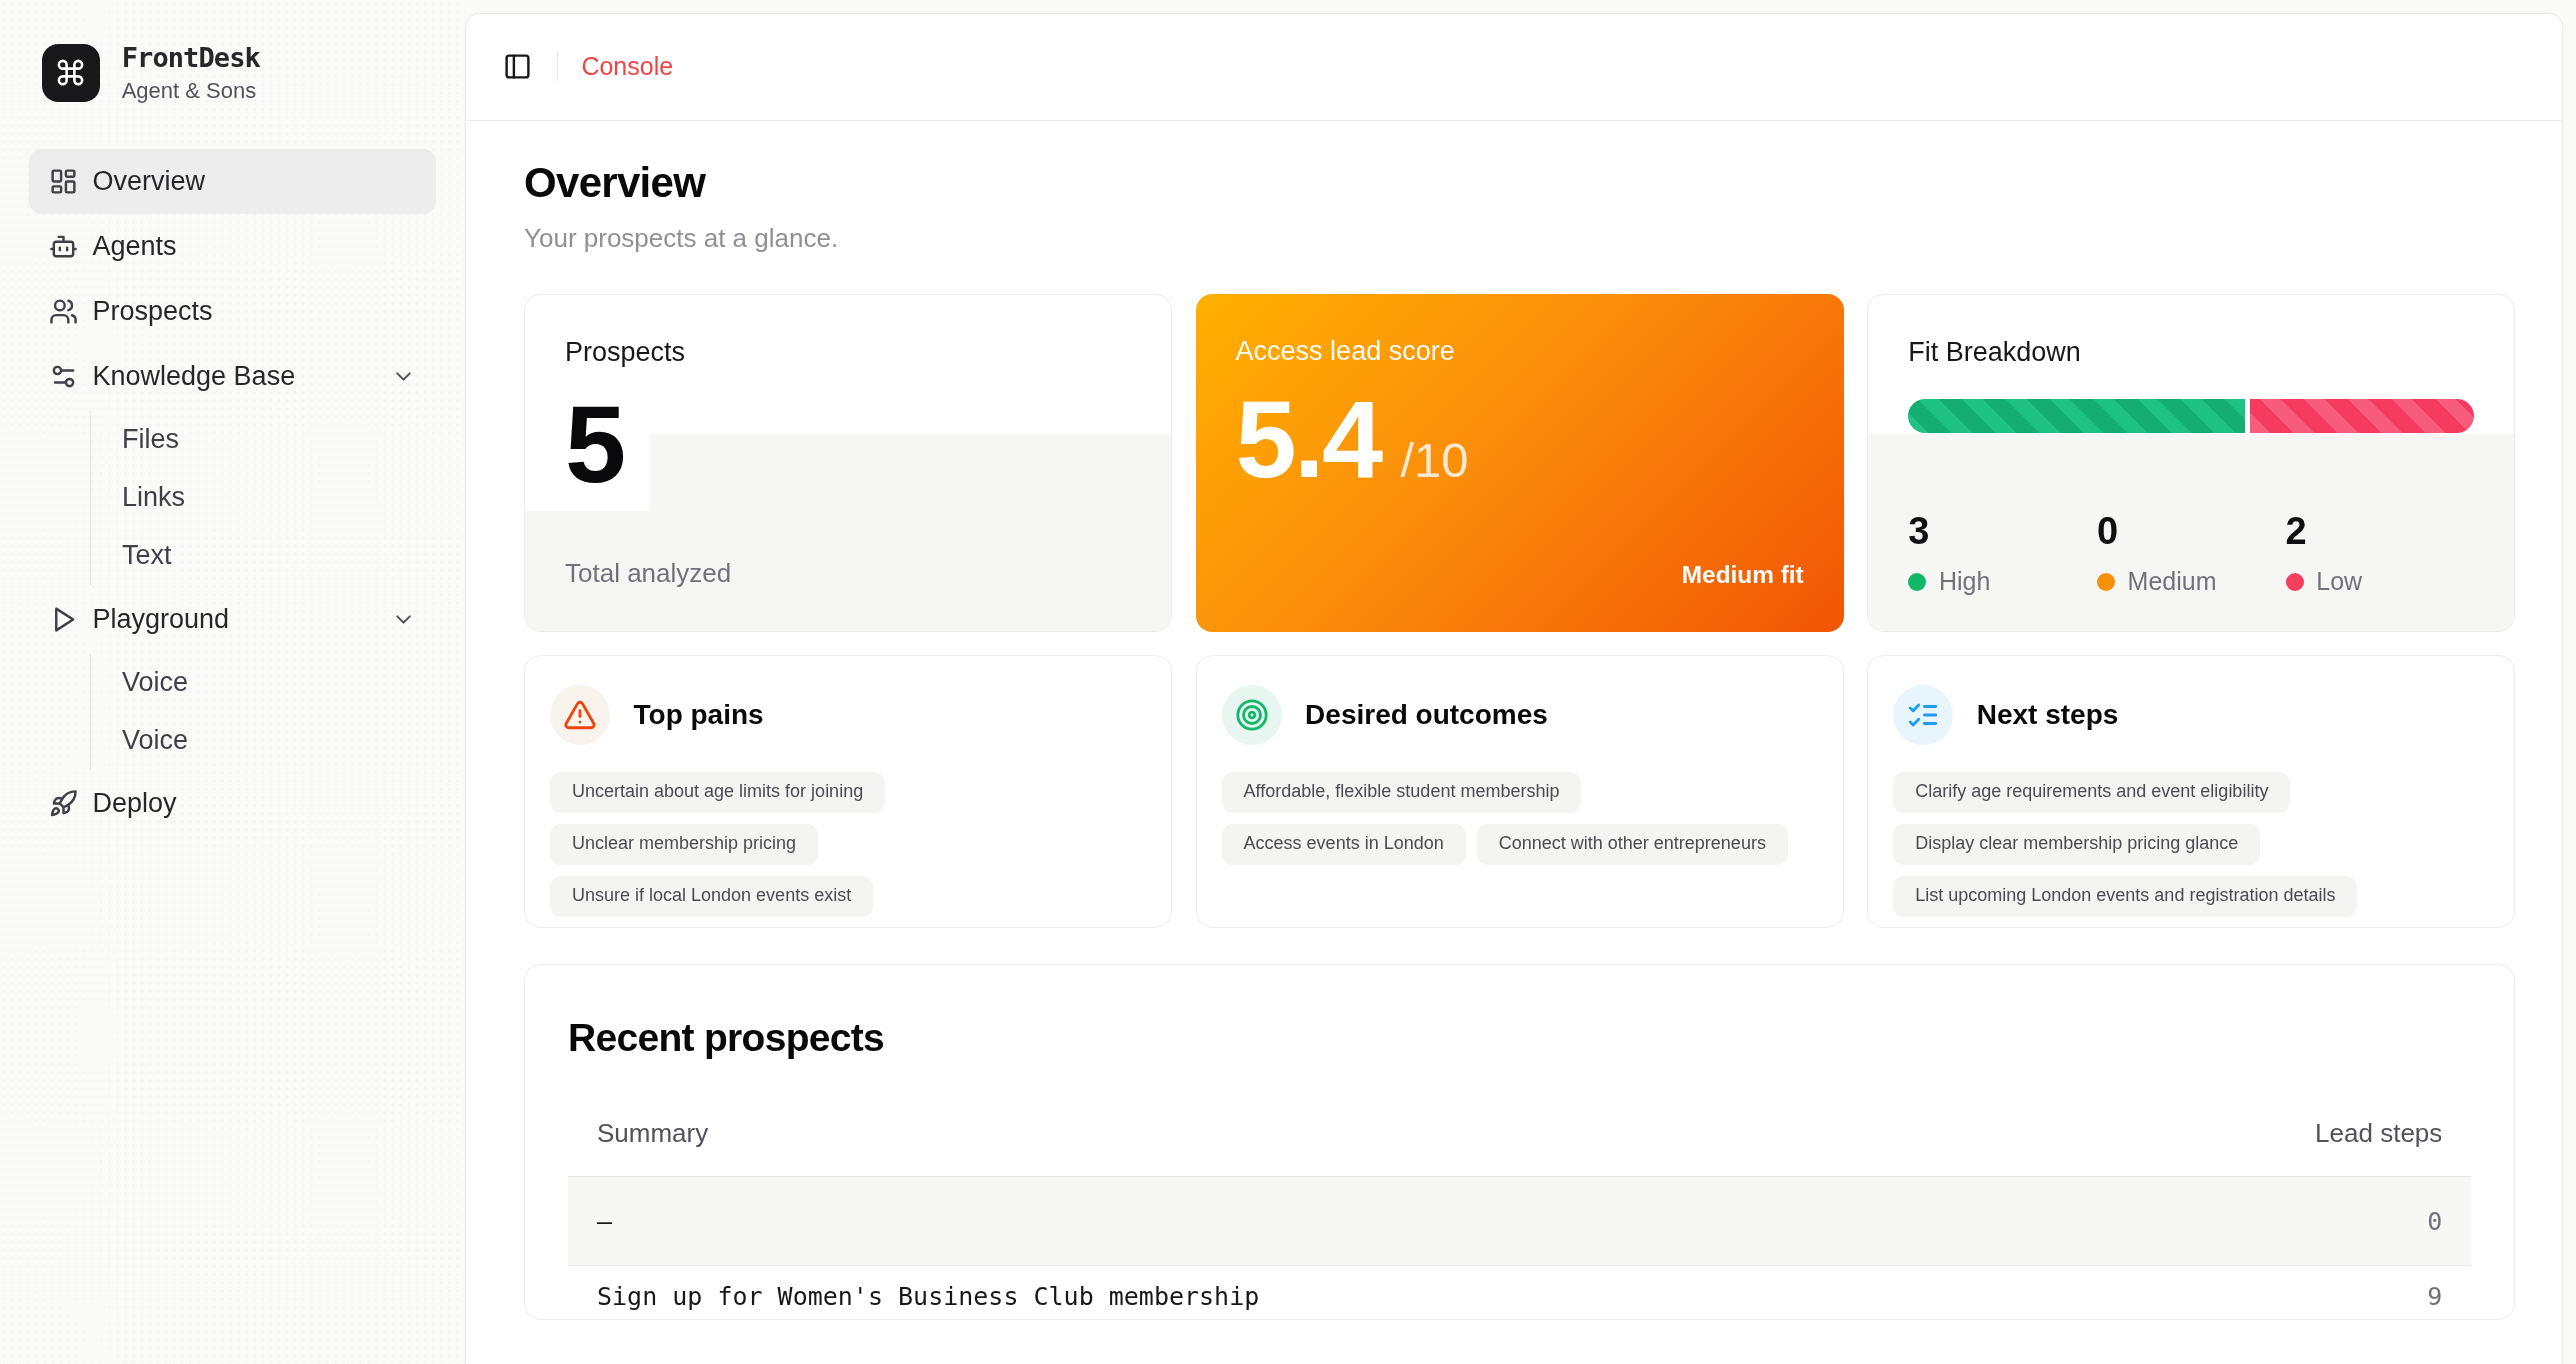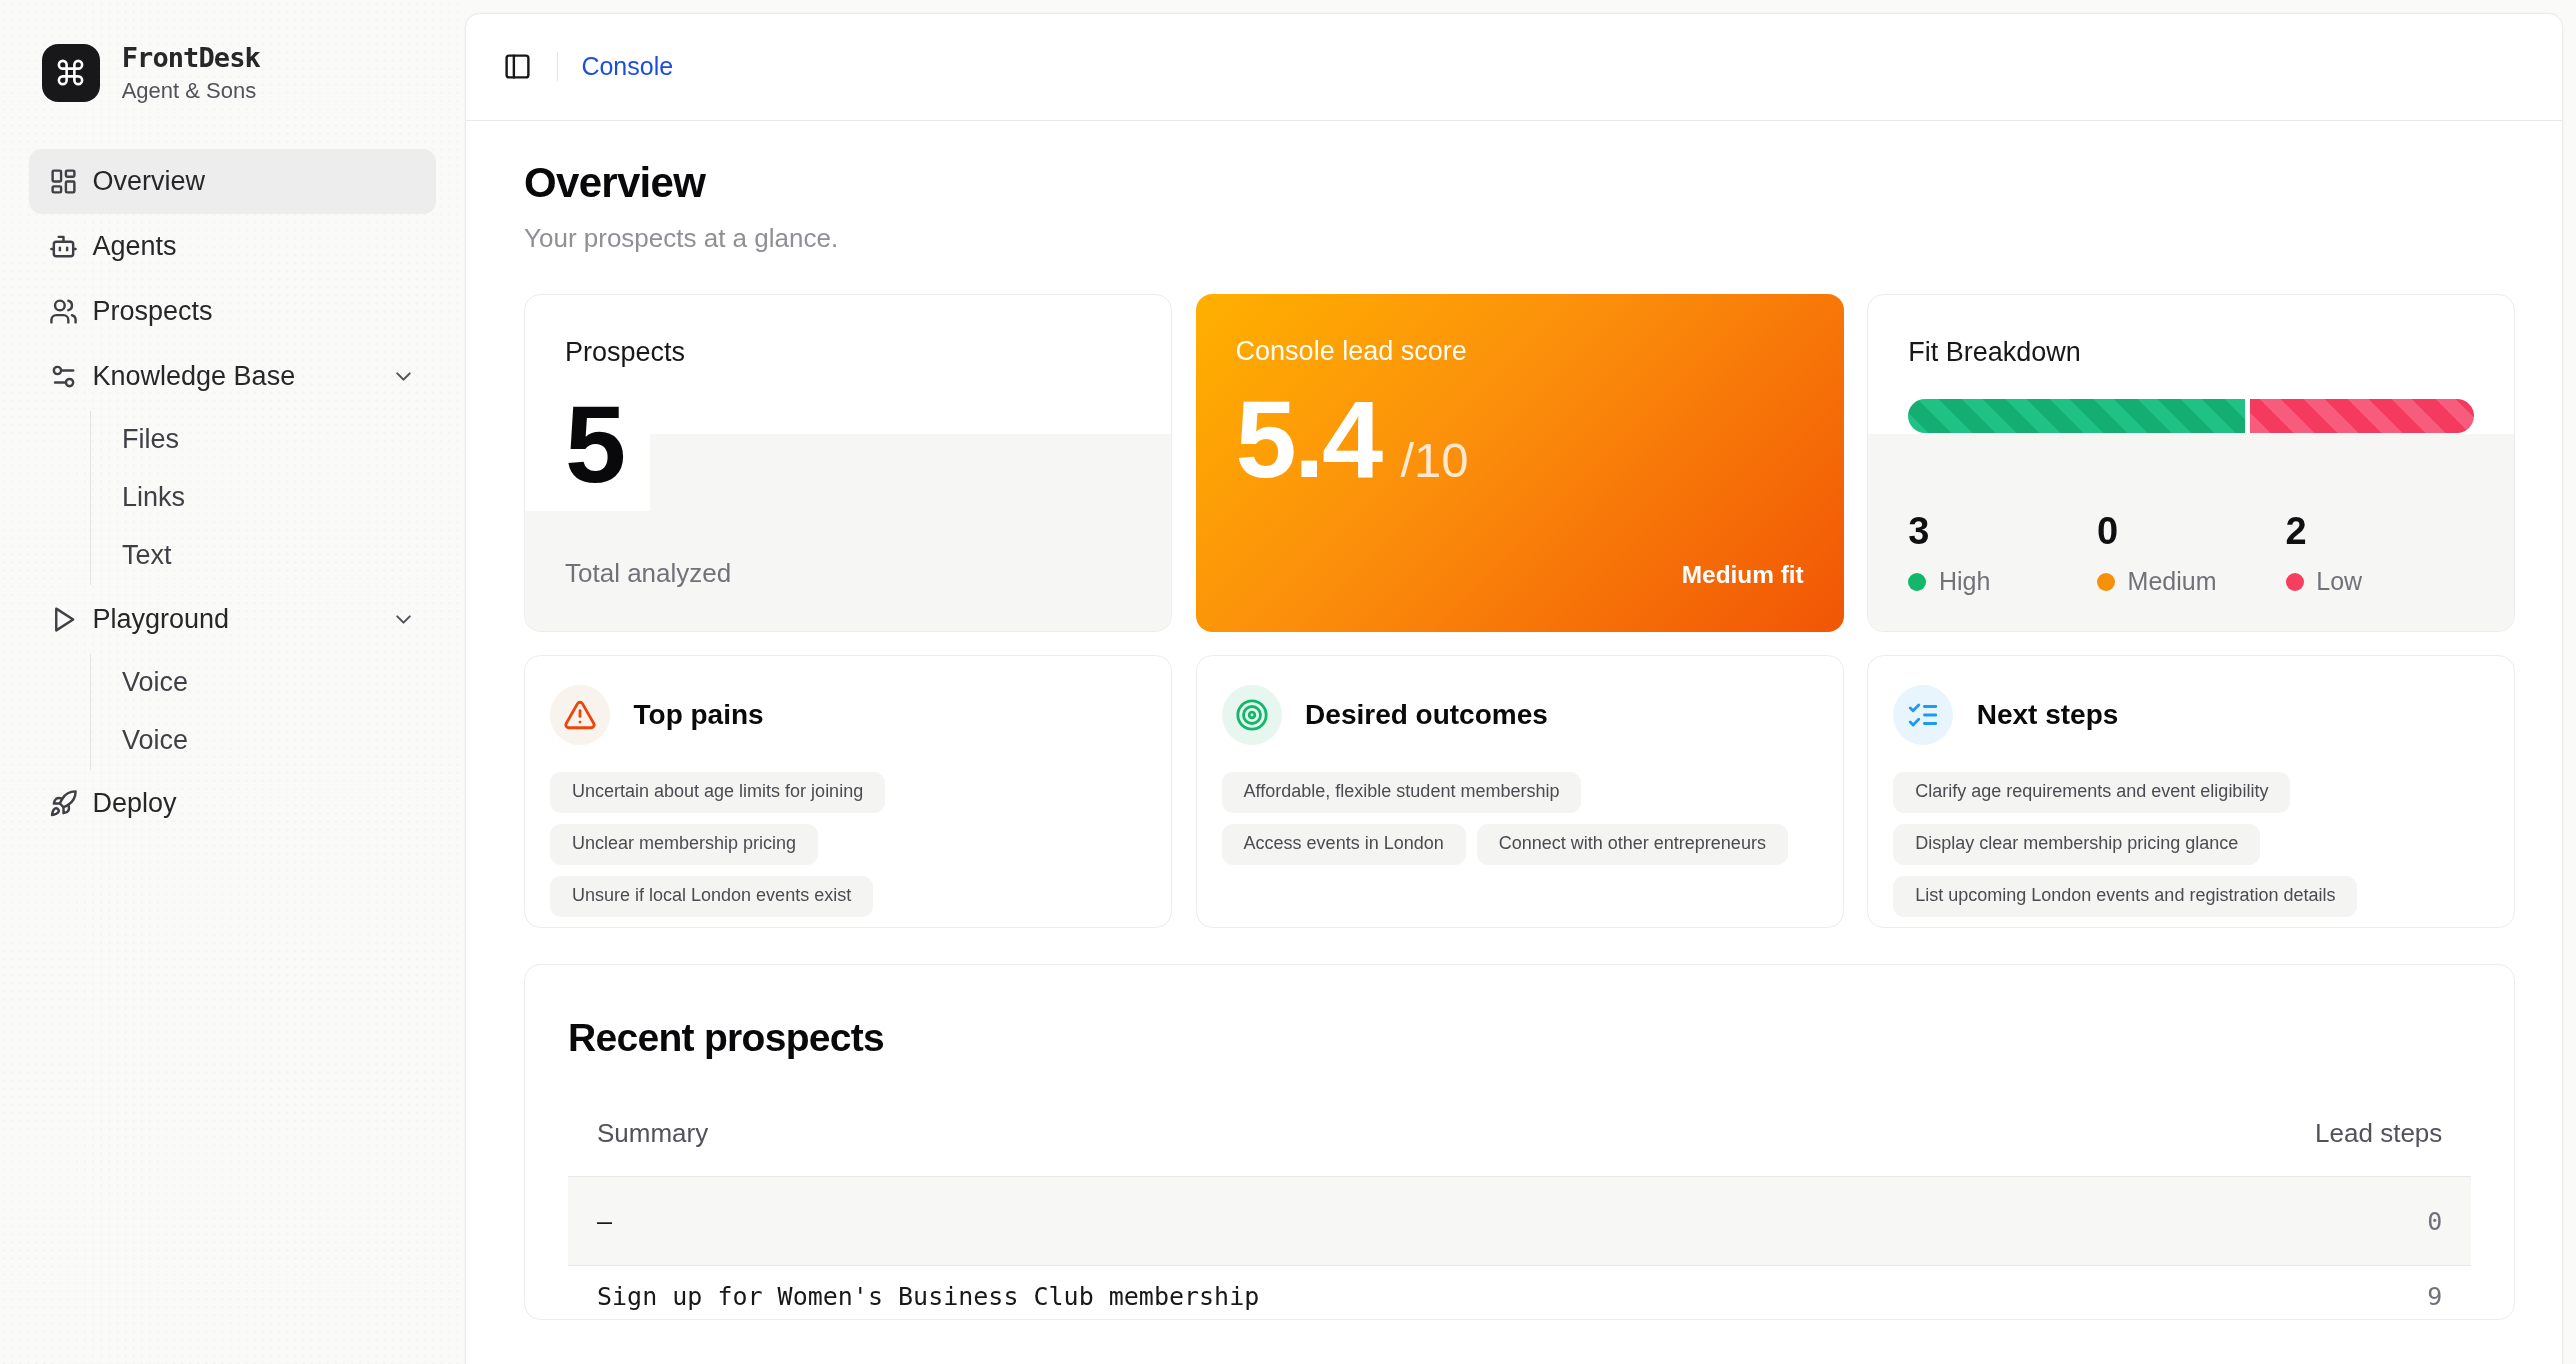--- a/index.html
+++ b/index.html
@@ -48,21 +48,21 @@
     border-radius:14.5px 14.5px 0 0;
     box-shadow:0 0.9px 2.7px rgba(0,0,0,0.05);
     overflow:hidden;
   }
   .topbar {
     height:107px; display:flex; align-items:center; padding:0 31px;
     border-bottom:0.9px solid #e9e9e7;
   }
   .icon-btn { width:40px; height:40px; display:flex; align-items:center; justify-content:center; color:#18181b; cursor:pointer; }
   .topbar-divider { width:0.9px; height:29px; background:#e4e4e4; margin:0 23.5px 0 20px; }
-  .breadcrumb { font-size:25px; color:#1d4ed8; }
+  .breadcrumb { font-size:25px; color:#ef4444; }
 
   .content { padding:38px 47px 0 58px; }
   .page-title { font-size:42px; font-weight:bold; letter-spacing:-0.7px; color:#09090b; }
   .page-subtitle { font-size:26px; color:#8f8f95; margin-top:16.3px; }
 
   
   .stats-grid { margin-top:40px; display:grid; grid-template-columns:1fr 1fr 1fr; gap:23.5px; }
   .card {
     background:#fff; border:1.4px solid #ececea; border-radius:16.3px;
     position:relative; overflow:hidden;
@@ -265,21 +265,21 @@
     <div class="stats-grid">
 
       <div class="card stat-card">
         <div class="stat-footer-bg"></div>
         <div class="stat-title">Prospects</div>
         <div class="big-num">5</div>
         <div class="stat-footer-label">Total analyzed</div>
       </div>
 
       <div class="card-orange">
-        <div class="orange-title">Console lead score</div>
+        <div class="orange-title">Access lead score</div>
         <div class="score-row">
           <span class="score-val">5.4</span>
           <span class="score-denom">/10</span>
         </div>
         <div class="fit-badge">Medium fit</div>
       </div>
 
       <div class="card stat-card">
         <div class="stat-footer-bg"></div>
         <div class="stat-title">Fit Breakdown</div>

